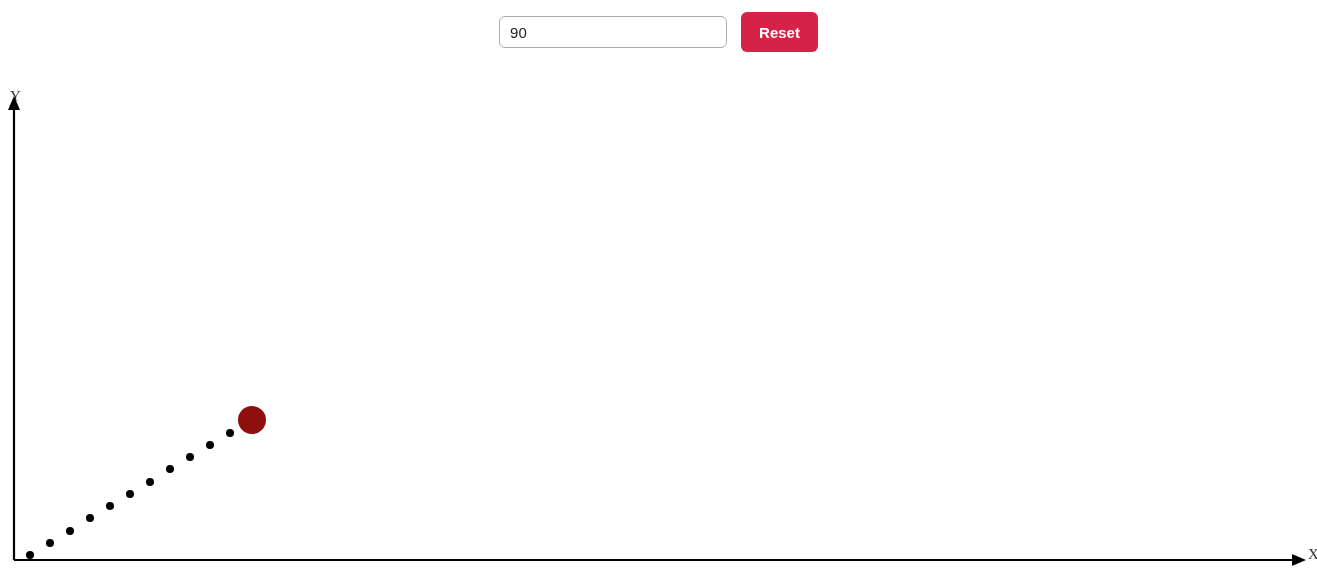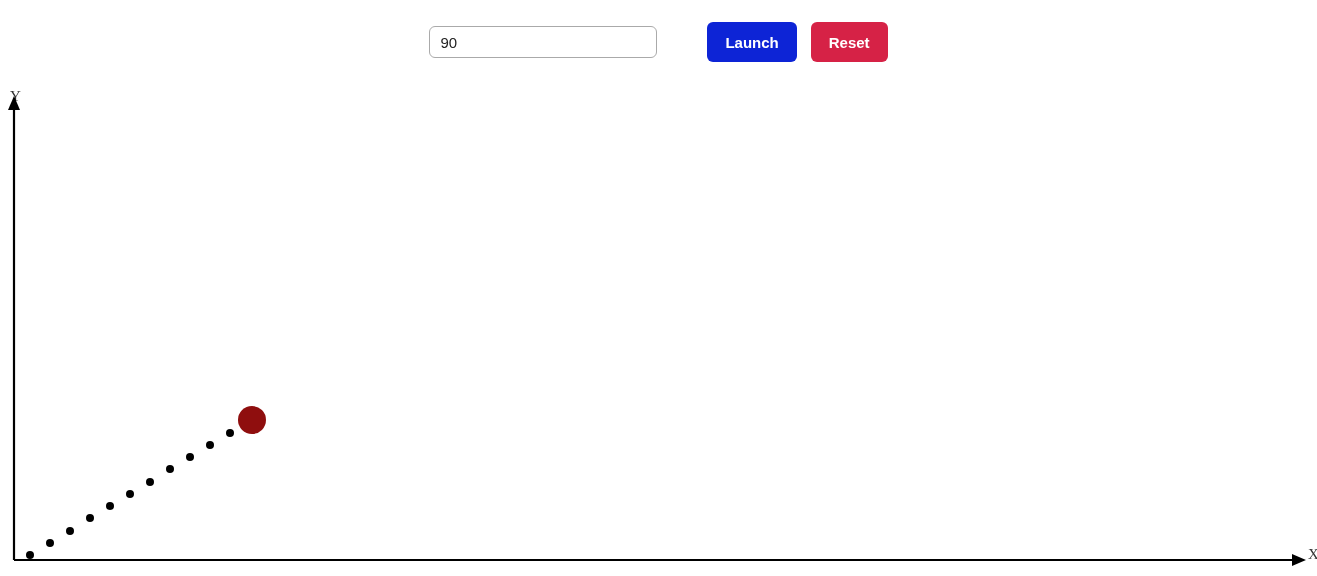--- a/index.html
+++ b/index.html
@@ -9,21 +9,21 @@
       width: 1317px;
       height: 576px;
       position: relative;
       overflow: hidden;
     }
     .controls {
       display: flex;
       align-items: center;
       justify-content: center;
       gap: 10px;
-      padding-top: 22px;
+      padding-top: 12px;
       width: 100%;
     }
     .num-input {
       width: 228px;
       height: 32px;
       border: 1px solid #aaa;
       border-radius: 6px;
       padding: 4px 10px;
       font-size: 15px;
       color: #222;
@@ -75,21 +75,20 @@
       position: absolute;
       top: 0;
       left: 0;
     }
   </style>
 </head>
 <body>
 
 <div class="controls">
   <input type="text" class="num-input" value="90" style="">
-  <button class="btn btn-launch" style="background:#0d24d6">Launch</button>
   <button class="btn btn-reset" style="background:#d62246">Reset</button>
 </div>
 
 <span class="axis-label-y">Y</span>
 <span class="axis-label-x">X</span>
 
 <div class="canvas-area">
   <svg class="plot" width="1317" height="480">
 
     <line x1="14" y1="470" x2="14" y2="12" stroke="#000" stroke-width="2.2"></line>

